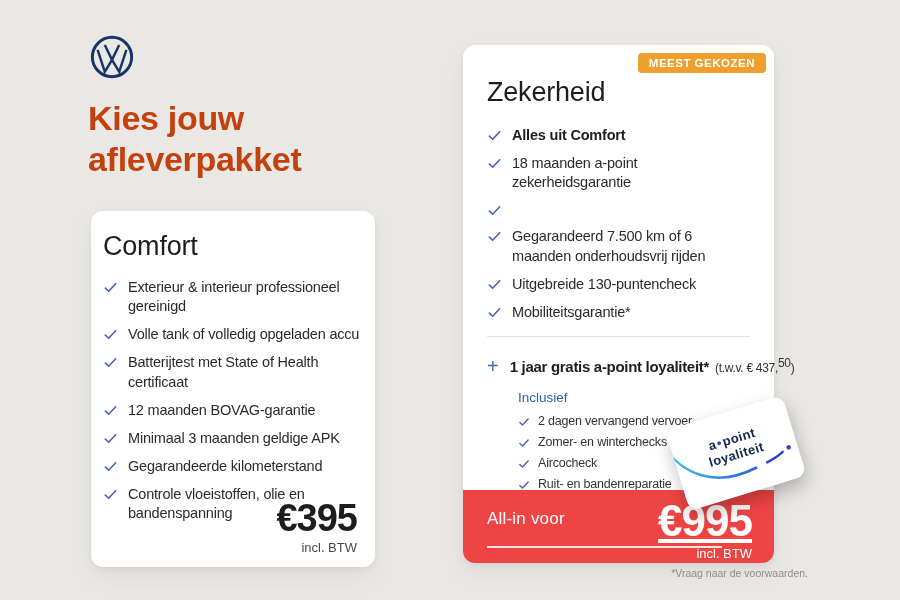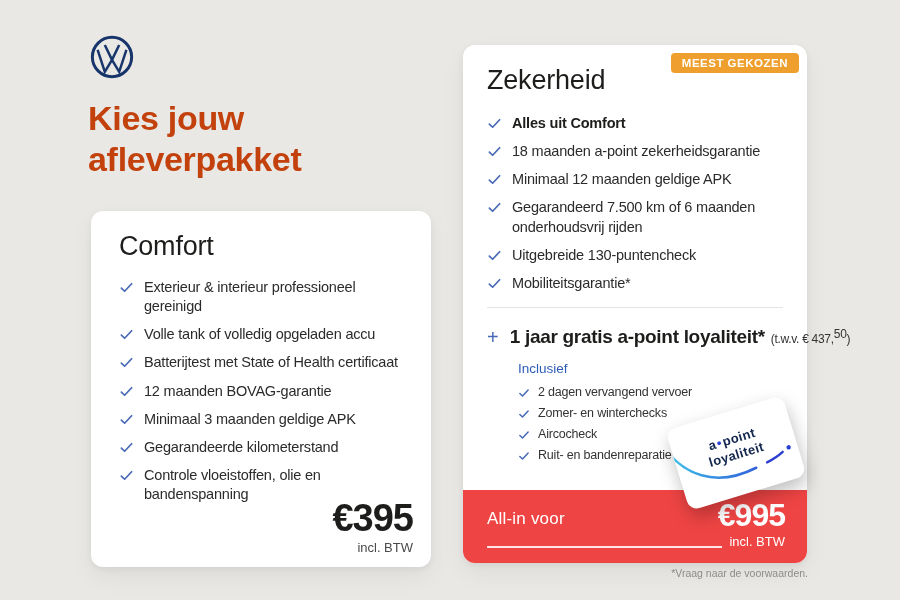--- a/index.html
+++ b/index.html
@@ -18,22 +18,22 @@
     position: absolute; left: 88px; top: 98px;
     font-size: 34px; font-weight: 700; line-height: 1.2;
     color: #c2410c; white-space: pre-line; letter-spacing: -0.3px;
   }
 
   
   .card {
     position: absolute; background: #fff; border-radius: 12px;
     box-shadow: 0 2px 6px rgba(0,0,0,0.06), 0 10px 24px rgba(0,0,0,0.05);
   }
-  .card-comfort { left: 91px; top: 211px; width: 340px; height: 356px; padding: 20px 28px; }
-  .card-zekerheid { left: 463px; top: 45px; width: 344px; height: 518px; padding: 20px 24px 0; }
+  .card-comfort { left: 91px; top: 211px; width: 284px; height: 356px; padding: 20px 12px; }
+  .card-zekerheid { left: 463px; top: 45px; width: 311px; height: 518px; padding: 32px 24px 0; }
 
   .card h2 { font-size: 27px; font-weight: 400; color: #1d1d1b; letter-spacing: -0.2px; }
   .card-comfort h2 { margin-bottom: 16px; }
   .card-zekerheid h2 { margin-bottom: 18px; }
 
   .check-list { list-style: none; }
   .check-list li {
     display: flex; align-items: flex-start; gap: 10px;
     font-size: 14.5px; line-height: 1.32; color: #2b2b2b;
     margin-bottom: 9px; letter-spacing: -0.2px;
@@ -48,21 +48,21 @@
   
   .badge {
     position: absolute; top: 8px; right: 8px;
     background: #ef9f2d; color: #fff; font-size: 11.5px; font-weight: 700;
     letter-spacing: 0.5px; padding: 4px 11px; border-radius: 4px;
   }
   .divider { border: none; border-top: 1px solid #e6e4e1; margin: 14px 0 17px; }
 
   .plus-row { display: flex; align-items: baseline; white-space: nowrap; margin-right: -12px; }
   .plus-glyph { color: #4769b5; font-size: 20px; font-weight: 400; margin-right: 11px; position: relative; top: 1px; }
-  .plus-title { font-size: 19px; font-weight: 700; color: #1d1d1b; letter-spacing: -0.3px; }
+  .plus-title { font-size: 15px; font-weight: 700; color: #1d1d1b; letter-spacing: -0.3px; }
   .plus-value { font-size: 12px; color: #333; margin-left: 6px; letter-spacing: -0.3px; }
   .plus-value sup { font-size: 12px; vertical-align: super; }
 
   .inclusief { margin: 13px 0 9px 31px; color: #2e5db8; font-size: 13.5px; }
   .sub-list { list-style: none; margin-left: 31px; }
   .sub-list li {
     display: flex; align-items: flex-end; gap: 8px;
     font-size: 12.5px; color: #333; margin-bottom: 7px; letter-spacing: -0.2px;
   }
   .sub-list li svg { flex: 0 0 auto; margin-top: 2px; }
@@ -82,21 +82,21 @@
   .loyalty-text .dot { color: #2b3fd4; padding: 0 1px; }
 
   
   .footer-bar {
     position: absolute; left: 0; right: 0; bottom: 0; height: 73px;
     background: #ef4444; border-radius: 0 0 12px 12px; z-index: 2;
   }
   .footer-label { position: absolute; left: 24px; top: 19px; color: #fff; font-size: 17px; letter-spacing: 0.2px; }
   .footer-line { position: absolute; left: 24px; top: 56px; width: 235px; height: 2px; background: rgba(255,255,255,0.85); }
   .footer-price { position: absolute; right: 22px; top: 9px; text-align: right; }
-  .footer-price .price-big { color: #fff; font-size: 32px; }
+  .footer-price .price-big { color: #fff; font-size: 44px; text-decoration: underline; }
   .footer-price .price-note { color: #fff; }
 
   .footnote {
     position: absolute; left: 463px; top: 567px; width: 345px;
     text-align: right; font-size: 10.5px; color: #8e8c89;
   }
 </style>
 </head>
 <body>
 
@@ -177,21 +177,20 @@
     <li>
       <svg width="15" height="15" viewBox="0 0 16 16">
           <path d="M2.5 8.6 L6 12 L13.5 4" stroke="#4769b5" stroke-width="1.8" fill="none" stroke-linecap="round" stroke-linejoin="round"></path>
         </svg>
       <span>18 maanden a-point zekerheidsgarantie</span>
     </li>
     <li>
       <svg width="15" height="15" viewBox="0 0 16 16">
           <path d="M2.5 8.6 L6 12 L13.5 4" stroke="#4769b5" stroke-width="1.8" fill="none" stroke-linecap="round" stroke-linejoin="round"></path>
         </svg>
-      <span>Minimaal 12 maanden geldige APK</span>
     </li>
     <li>
       <svg width="15" height="15" viewBox="0 0 16 16">
           <path d="M2.5 8.6 L6 12 L13.5 4" stroke="#4769b5" stroke-width="1.8" fill="none" stroke-linecap="round" stroke-linejoin="round"></path>
         </svg>
       <span>Gegarandeerd 7.500 km of 6 maanden onderhoudsvrij rijden</span>
     </li>
     <li>
       <svg width="15" height="15" viewBox="0 0 16 16">
           <path d="M2.5 8.6 L6 12 L13.5 4" stroke="#4769b5" stroke-width="1.8" fill="none" stroke-linecap="round" stroke-linejoin="round"></path>

